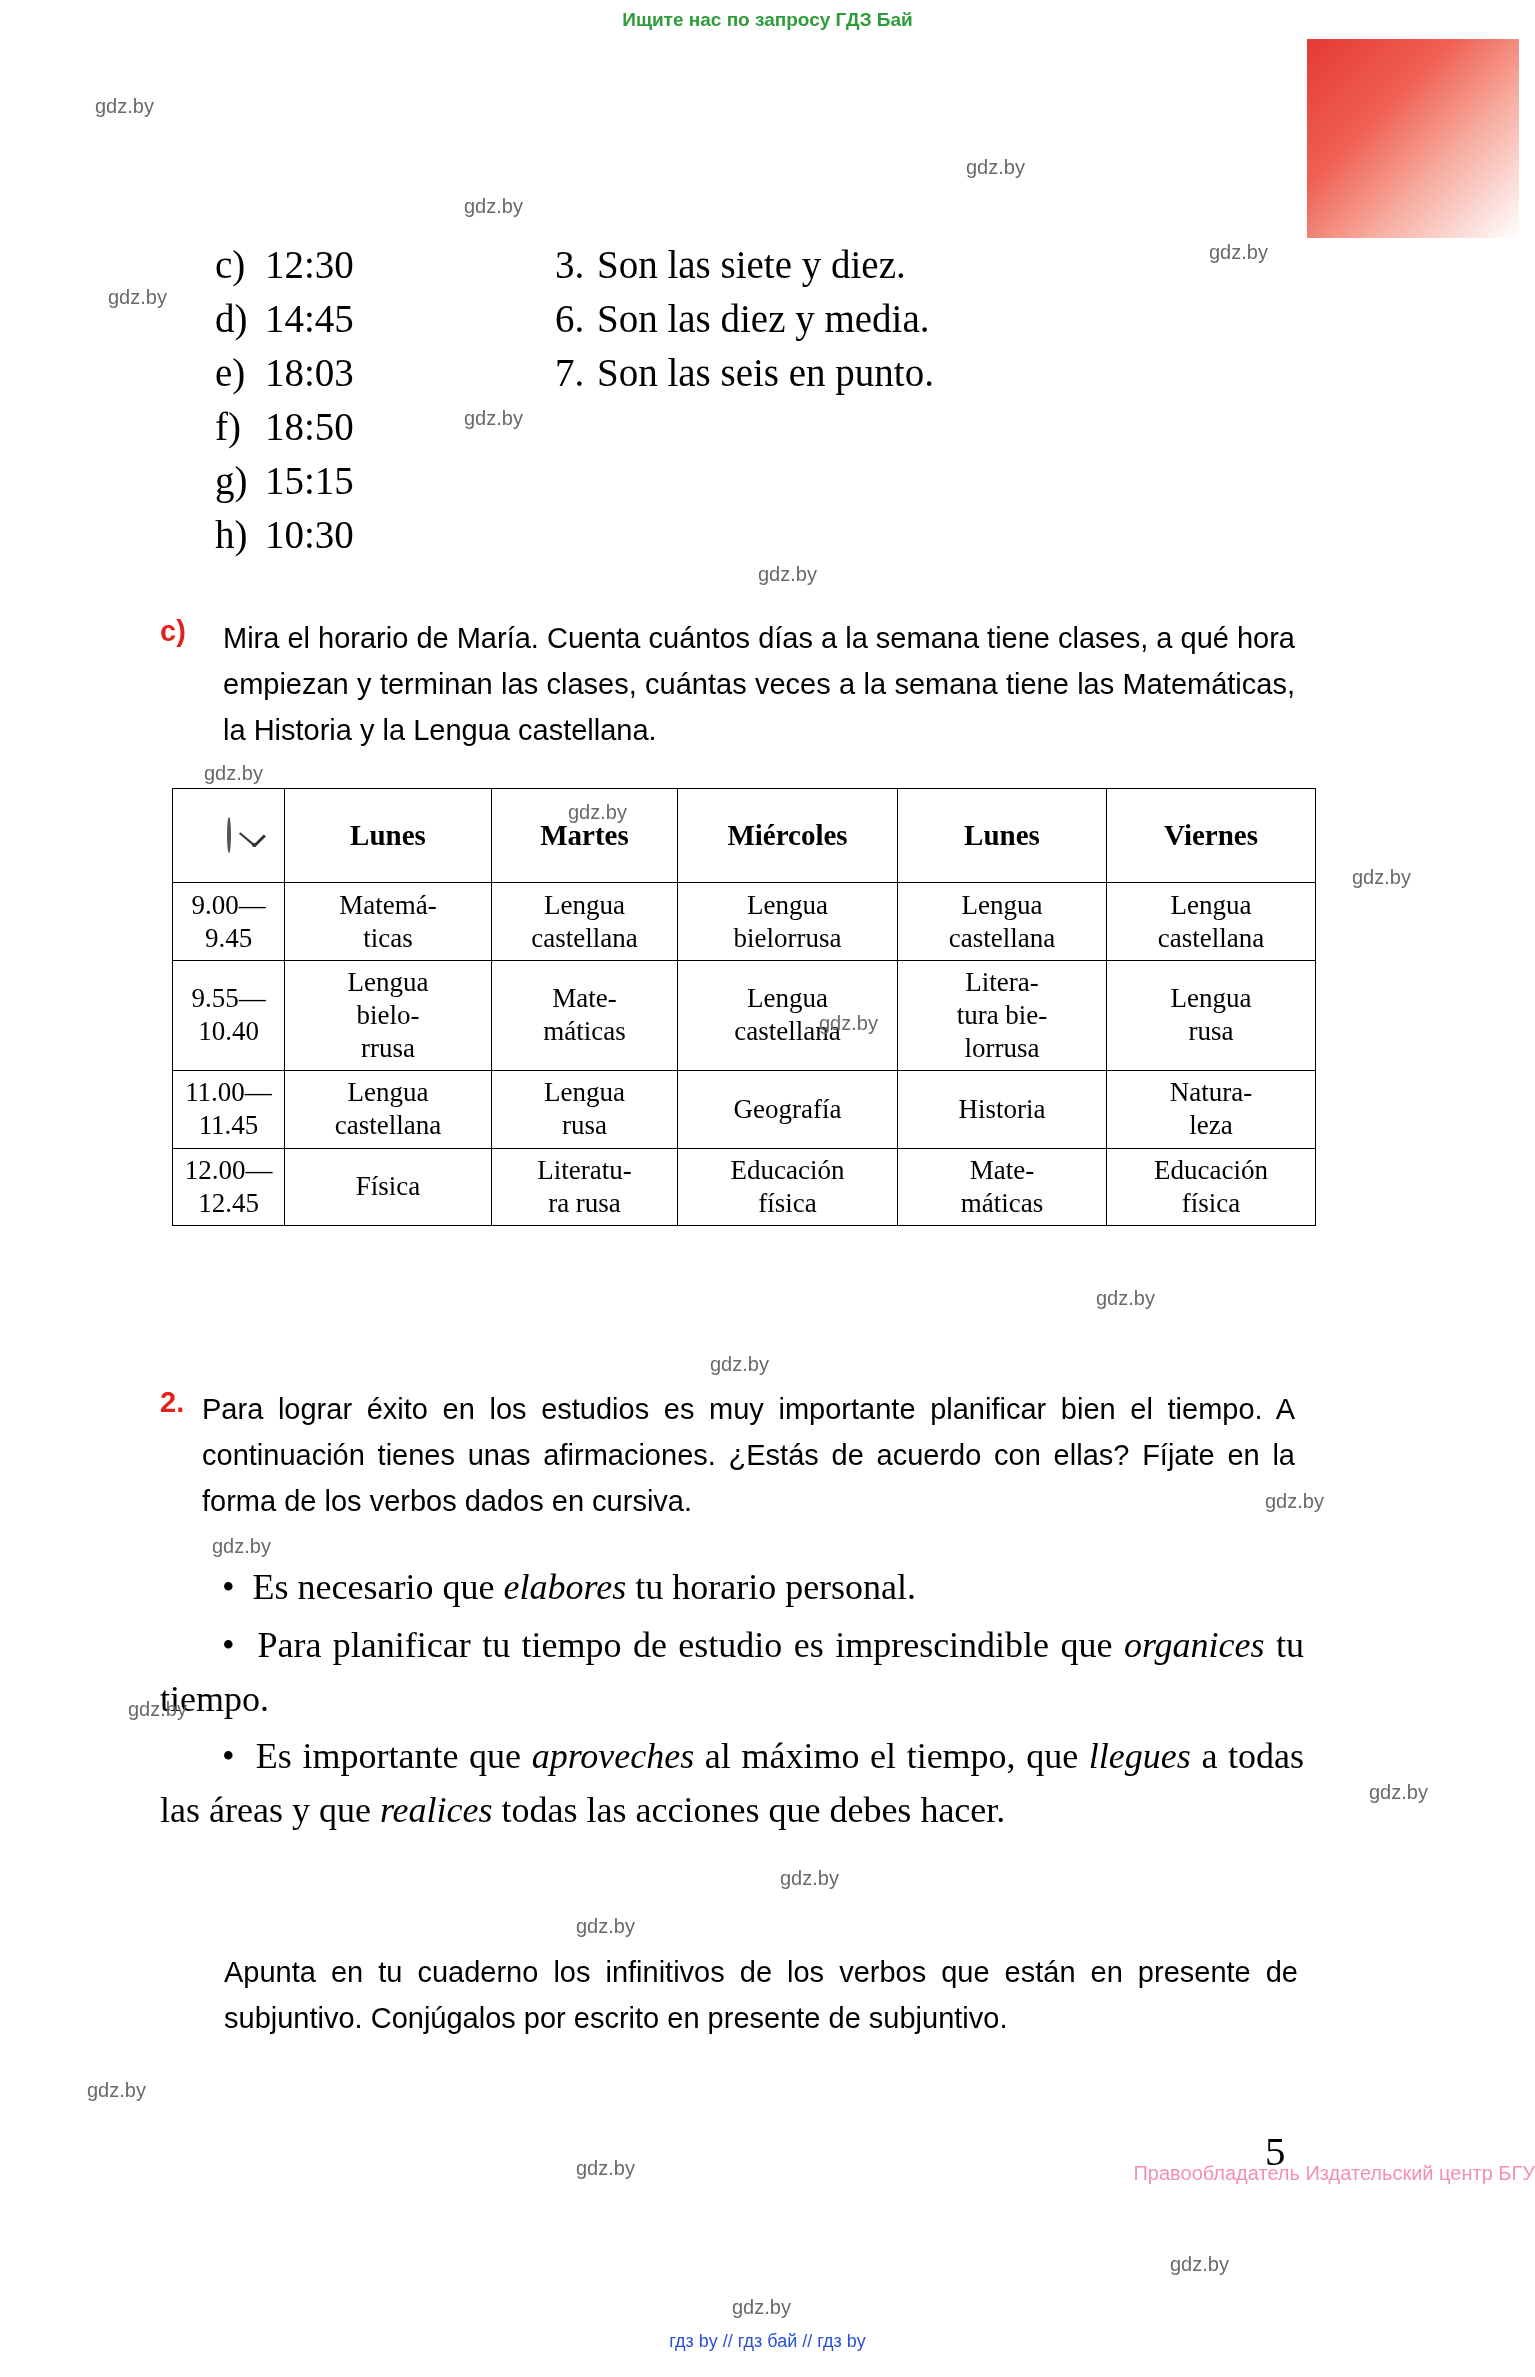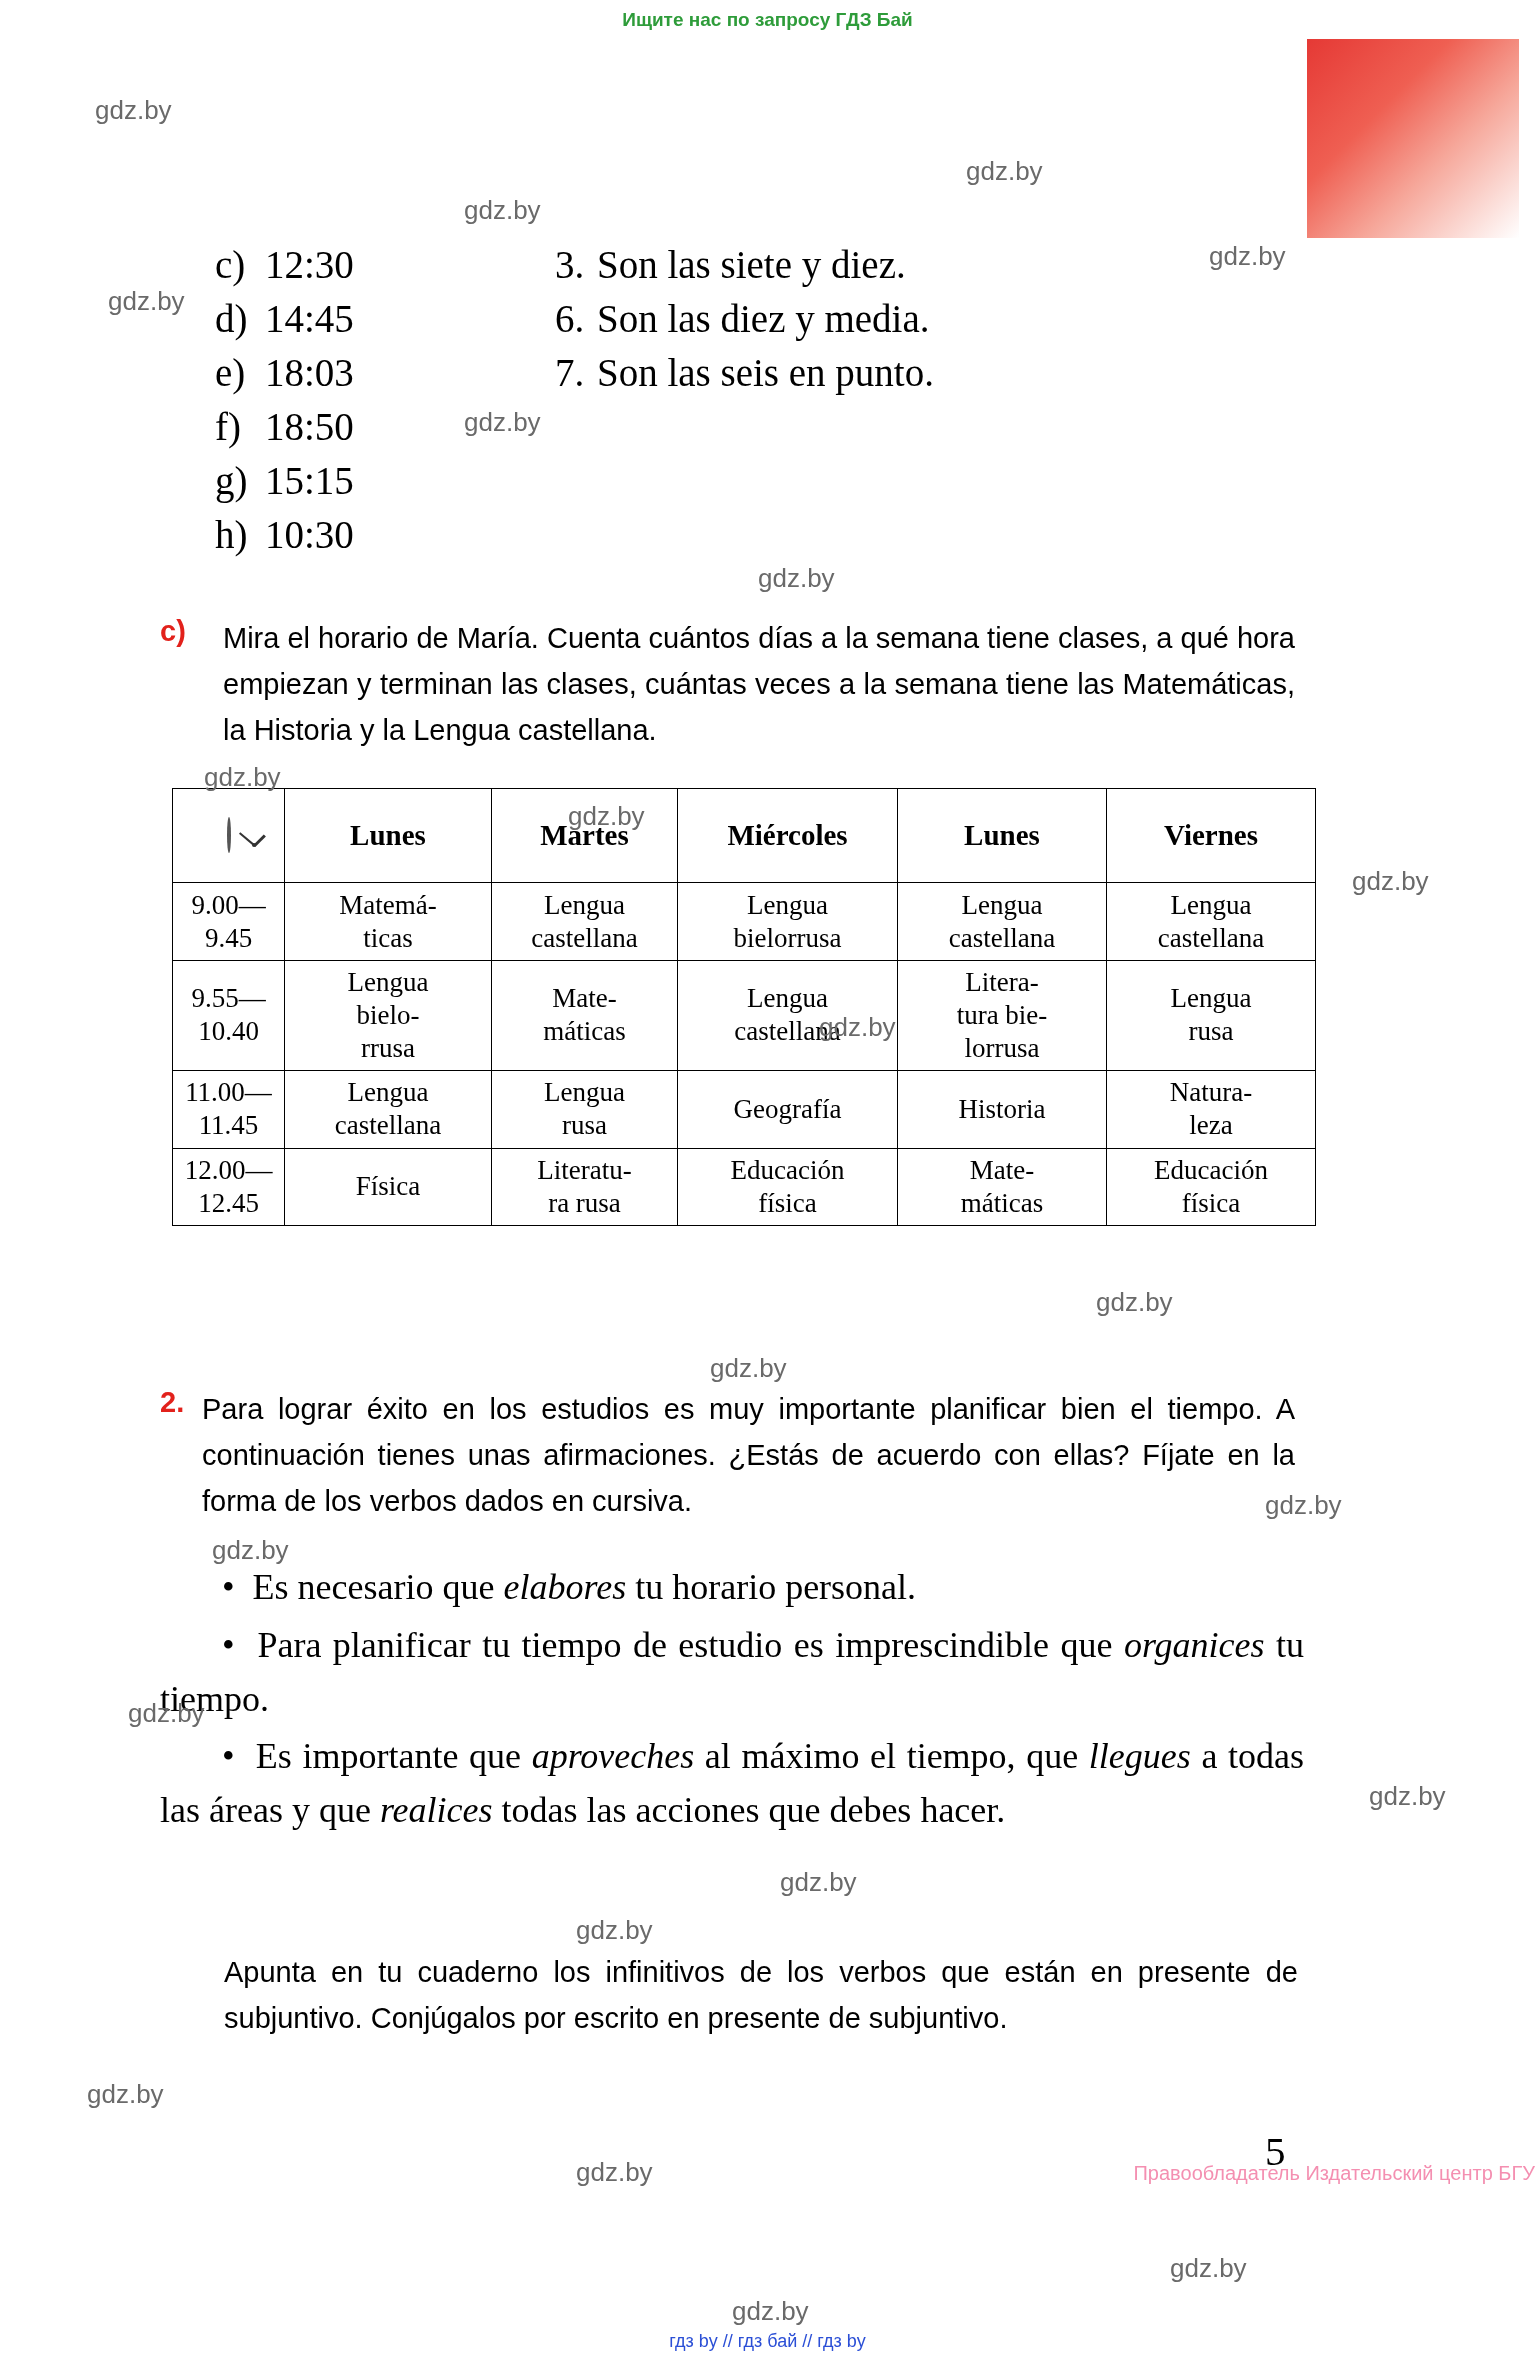--- a/index.html
+++ b/index.html
@@ -17,21 +17,21 @@
   .page {
     position: relative;
     width: 1535px;
     height: 2377px;
   }
   
   .wm {
     position: absolute;
     color: #6a6a6a;
     font-family: "Liberation Sans", sans-serif;
-    font-size: 26px;
+    font-size: 20px;
     white-space: nowrap;
     pointer-events: none;
   }
   .top-banner {
     position: absolute;
     top: 8.7px;
     left: 0;
     width: 1535px;
     text-align: center;
     color: #2e9c3a;

